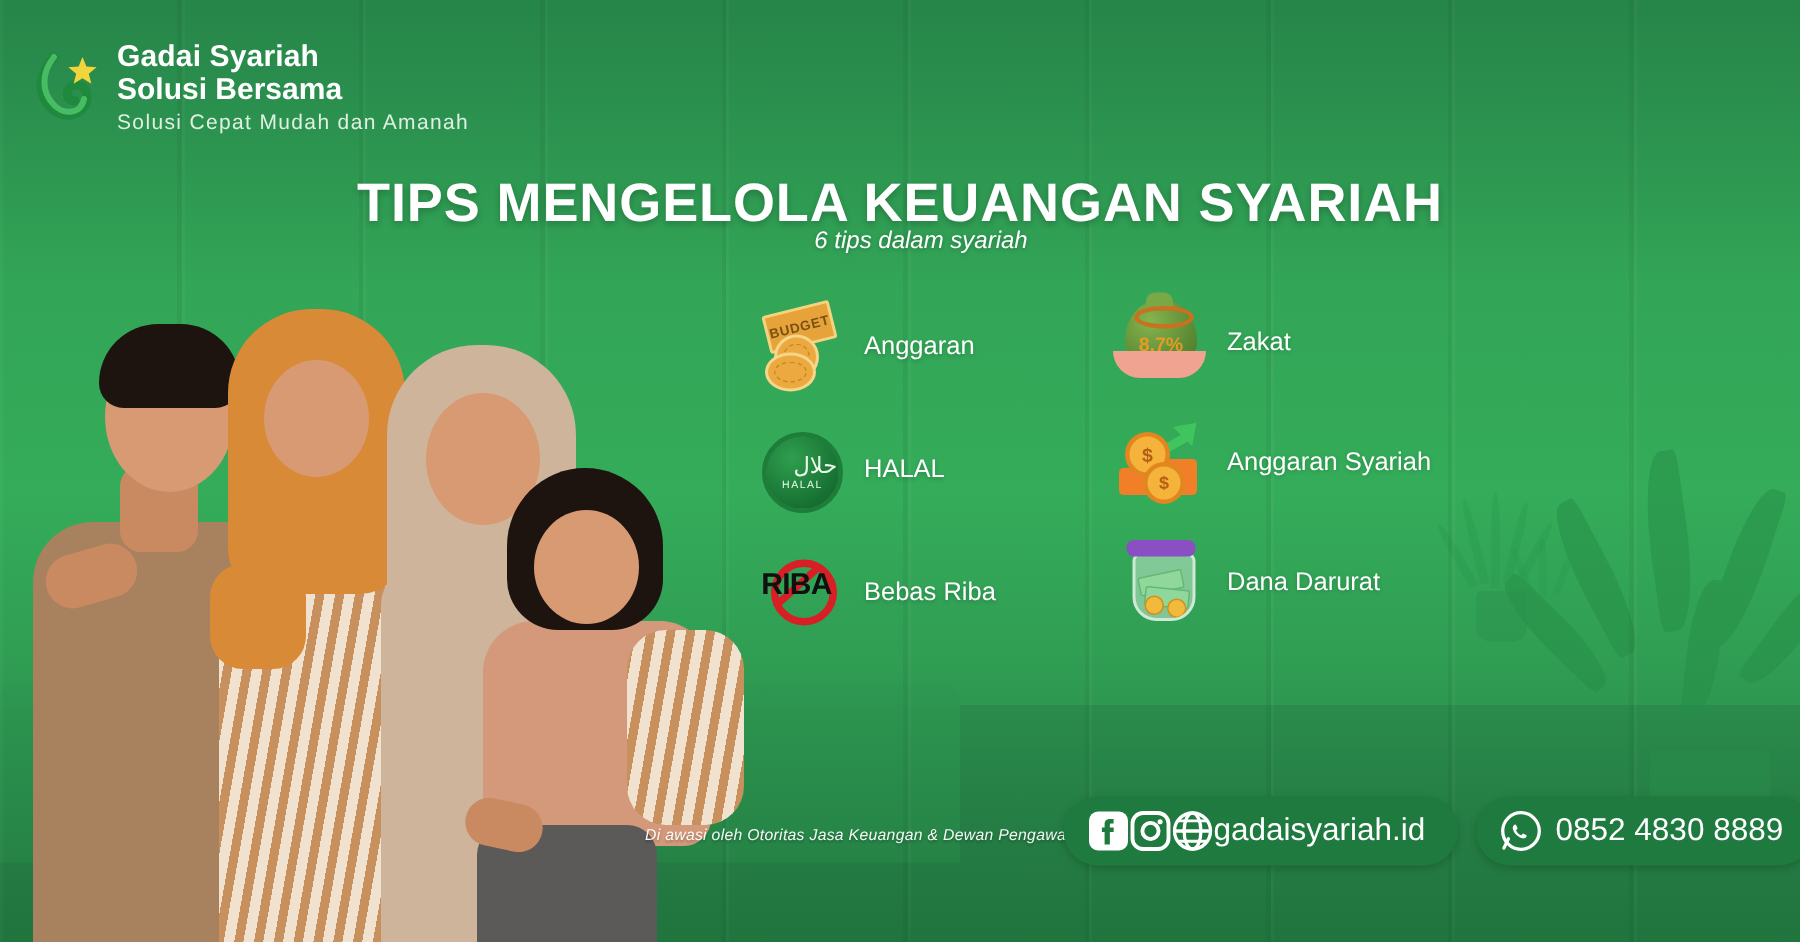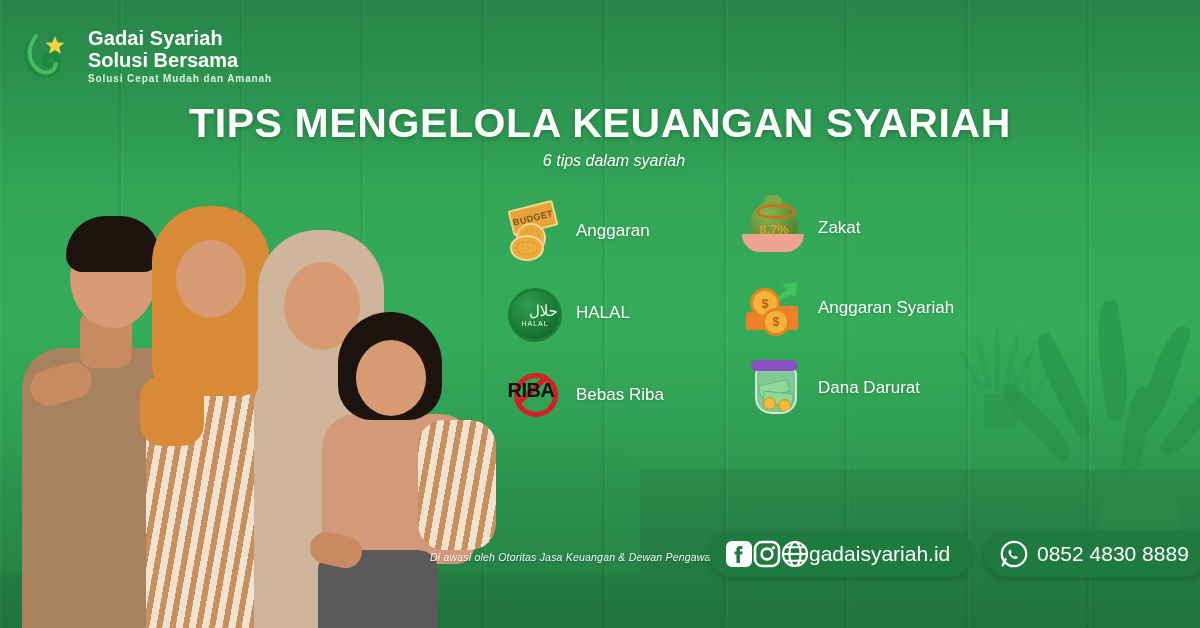--- a/index.html
+++ b/index.html
@@ -61,37 +61,37 @@
   .cloth-brown{background:#a8815e;}
   .cloth-stripe{
     background:repeating-linear-gradient(100deg,#c8905d 0px,#c8905d 6px,#f0e2cf 6px,#f0e2cf 13px);
   }
   .cloth-orange{background:#d98a37;}
   .cloth-tan{background:#cdb49b;}
   .cloth-peach{background:#d4997a;}
   .round{border-radius:50%;}
 
   
-  .logo-left{position:absolute;left:22px;top:28px;display:flex;align-items:center;gap:20px;}
+  .logo-left{position:absolute;left:22px;top:28px;display:flex;align-items:center;gap:10px;}
   .logo-mark{width:46px;height:52px;position:relative;}
   .logo-text{display:flex;flex-direction:column;line-height:1;}
   .logo-l1{color:#ffffff;font-size:20px;font-weight:bold;letter-spacing:.1px;}
   .logo-l2{color:#ffffff;font-size:20px;font-weight:bold;margin-top:2px;}
-  .logo-l3{color:#dff0e2;font-size:10px;font-weight:bold;letter-spacing:.9px;margin-top:4px;}
+  .logo-l3{color:#dff0e2;font-size:14px;font-weight:normal;letter-spacing:.9px;margin-top:4px;}
 
   .logo-right{position:absolute;right:24px;top:26px;display:flex;align-items:center;gap:8px;}
   .ppgi-mark{font-size:44px;font-weight:bold;font-style:italic;color:#1f3f8f;
     letter-spacing:-3px;line-height:1;position:relative;}
   .ppgi-sub{display:flex;flex-direction:column;line-height:1.12;}
   .ppgi-sub span{color:#1f3f8f;font-size:12px;font-weight:bold;font-style:italic;}
 
   
   .title{
-    position:absolute;left:0;right:0;top:100px;text-align:center;
-    color:#ffffff;font-size:41px;font-weight:bold;letter-spacing:.6px;
+    position:absolute;left:0;right:0;top:114px;text-align:center;
+    color:#ffffff;font-size:36px;font-weight:bold;letter-spacing:.6px;
     text-shadow:0 2px 5px rgba(0,0,0,.22);
   }
   .subtitle{
     position:absolute;left:0;right:0;top:152px;text-align:center;
     color:#ffffff;font-size:16px;font-style:italic;
     text-shadow:0 1px 3px rgba(0,0,0,.25);
     padding-left:28px;
   }
 
   

